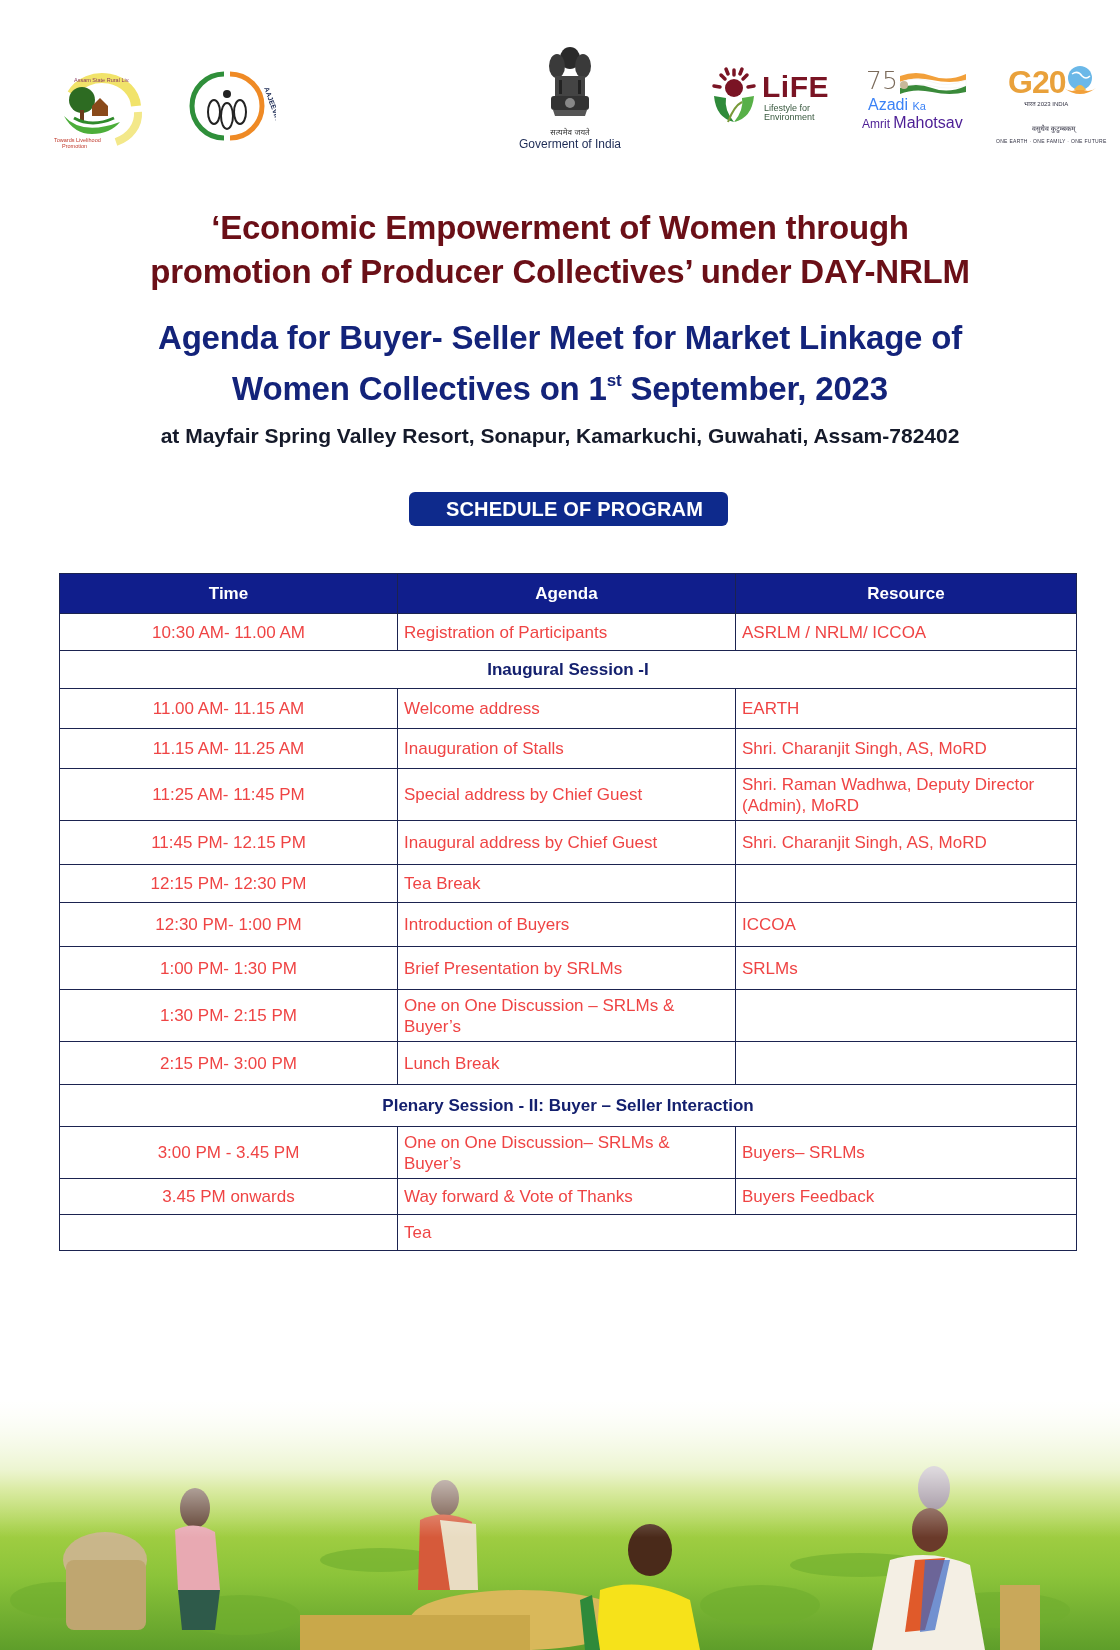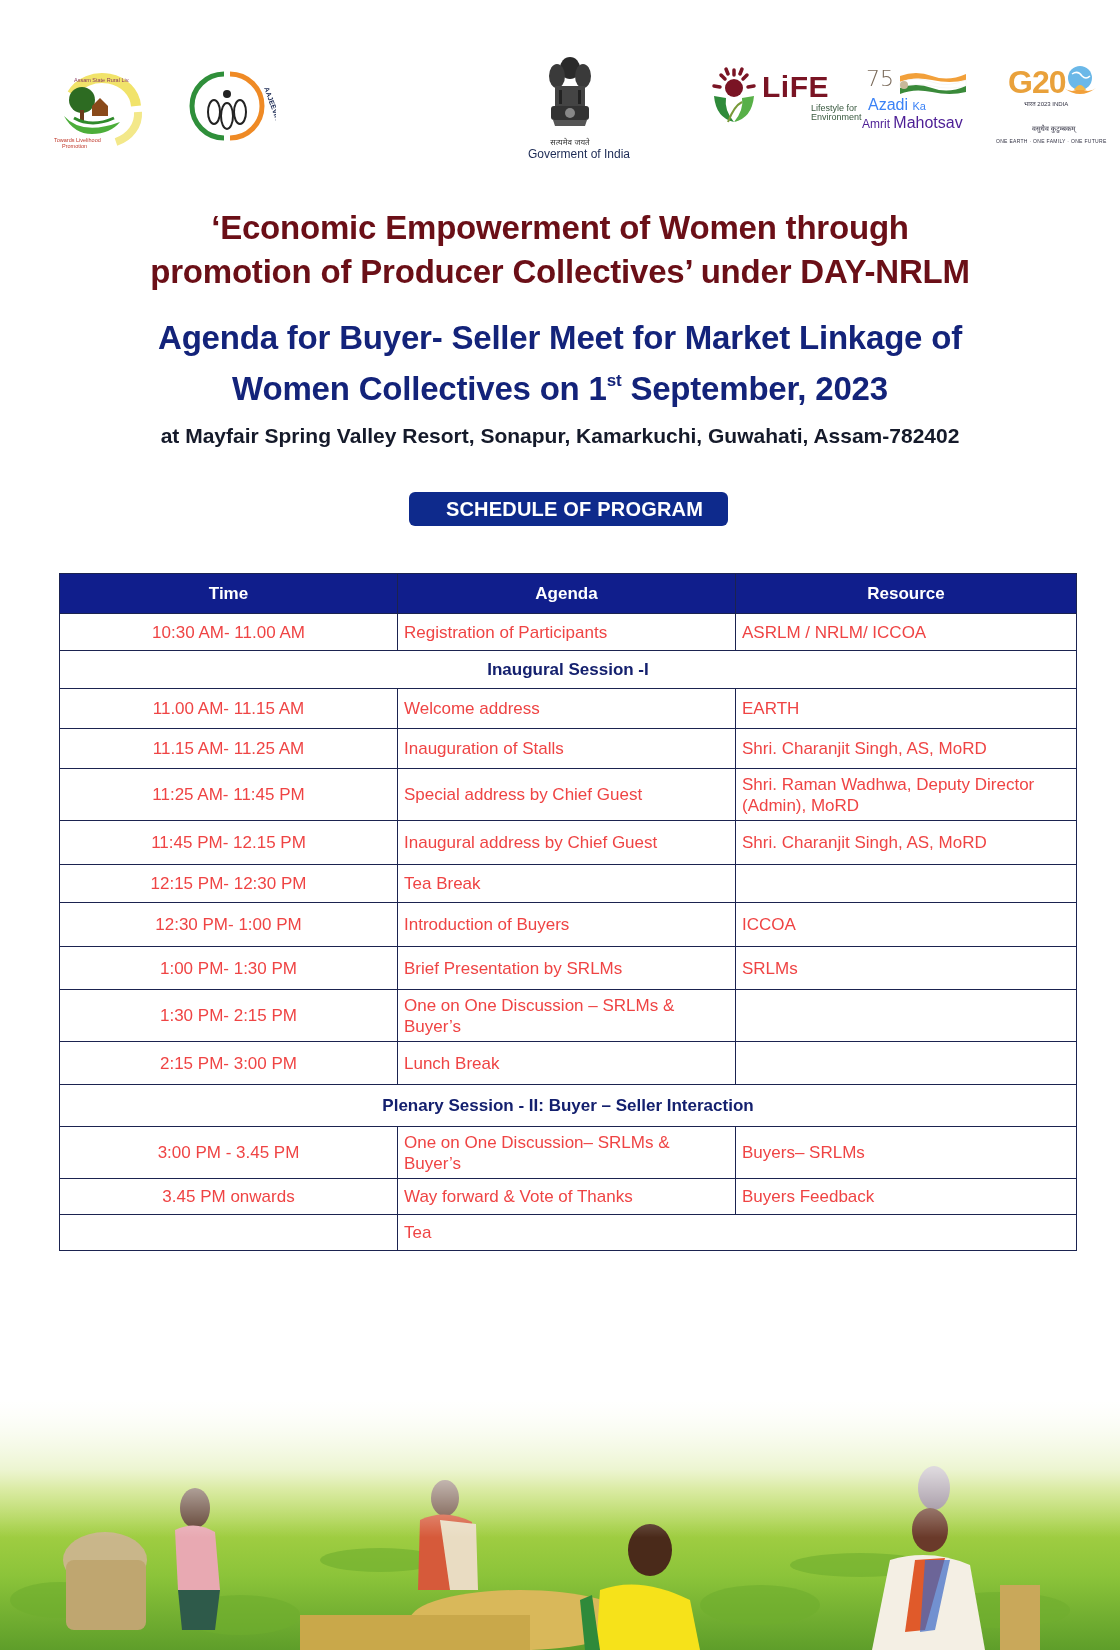--- a/index.html
+++ b/index.html
@@ -3,32 +3,32 @@
   <meta charset="utf-8">
   <style>
     * { box-sizing: border-box; margin: 0; padding: 0; }
     html, body { width: 1120px; height: 1650px; background: #ffffff; overflow: hidden; }
     body { position: relative; font-family: "Liberation Sans", sans-serif; color: #1b2a6b; }
 
     
     .logo { position: absolute; }
     .logo-asrlm { left: 52px; top: 72px; width: 92px; height: 78px; }
     .logo-aajeevika { left: 176px; top: 68px; width: 100px; height: 76px; }
-    .logo-goi { left: 510px; top: 54px; width: 120px; height: 106px; text-align: center; }
+    .logo-goi { left: 510px; top: 44px; width: 120px; height: 106px; text-align: center; }
     .logo-life { left: 710px; top: 66px; width: 120px; height: 60px; }
     .logo-azadi { left: 862px; top: 66px; width: 116px; height: 70px; }
     .logo-g20 { left: 996px; top: 64px; width: 106px; height: 86px; }
 
     .goi-caption-hindi { font-size: 8px; color: #333; margin-top: 2px; font-family: "DejaVu Sans", sans-serif; }
-    .goi-caption { font-size: 12px; color: #1d2b55; font-family: "Liberation Sans", sans-serif; text-align: right; }
+    .goi-caption { font-size: 12px; color: #1d2b55; font-family: "Liberation Sans", sans-serif; }
 
     .life-word { position: absolute; left: 52px; top: 4px; font-family: "Liberation Sans", sans-serif; font-weight: bold; font-size: 30px; color: #7a1424; letter-spacing: 0.5px; }
-    .life-sub { position: absolute; left: 54px; top: 38px; font-size: 9px; line-height: 9px; color: #3a5a40; margin-left: 47px; }
-
-    .azadi-75 { position: absolute; left: 4px; top: 0; font-size: 22px; color: #7a6a5a; font-family: "DejaVu Sans", sans-serif; font-weight: 300; }
+    .life-sub { position: absolute; left: 54px; top: 38px; font-size: 9px; line-height: 9px; color: #3a5a40; }
+
+    .azadi-75 { position: absolute; left: 4px; top: 0; font-size: 25px; color: #7a6a5a; font-family: "DejaVu Sans", sans-serif; font-weight: 300; }
     .azadi-line1 { position: absolute; left: 6px; top: 30px; font-size: 16px; color: #3b82f6; }
     .azadi-ka { font-size: 11px; }
     .azadi-line2 { position: absolute; left: 0; top: 48px; font-size: 12px; color: #4c1d95; text-align: right; }
     .azadi-mah { font-size: 16px; }
 
     .g20-word { position: absolute; left: 12px; top: 0; font-size: 32px; font-weight: bold; color: #e9a13b; letter-spacing: -1px; }
     .g20-sub1 { position: absolute; left: 28px; top: 36px; font-size: 6px; color: #334; }
     .g20-sub2 { position: absolute; left: 36px; top: 60px; font-size: 7px; color: #334; }
     .g20-sub3 { position: absolute; left: 0; top: 74px; font-size: 5px; color: #334; letter-spacing: 0.3px; white-space: nowrap; }
 

